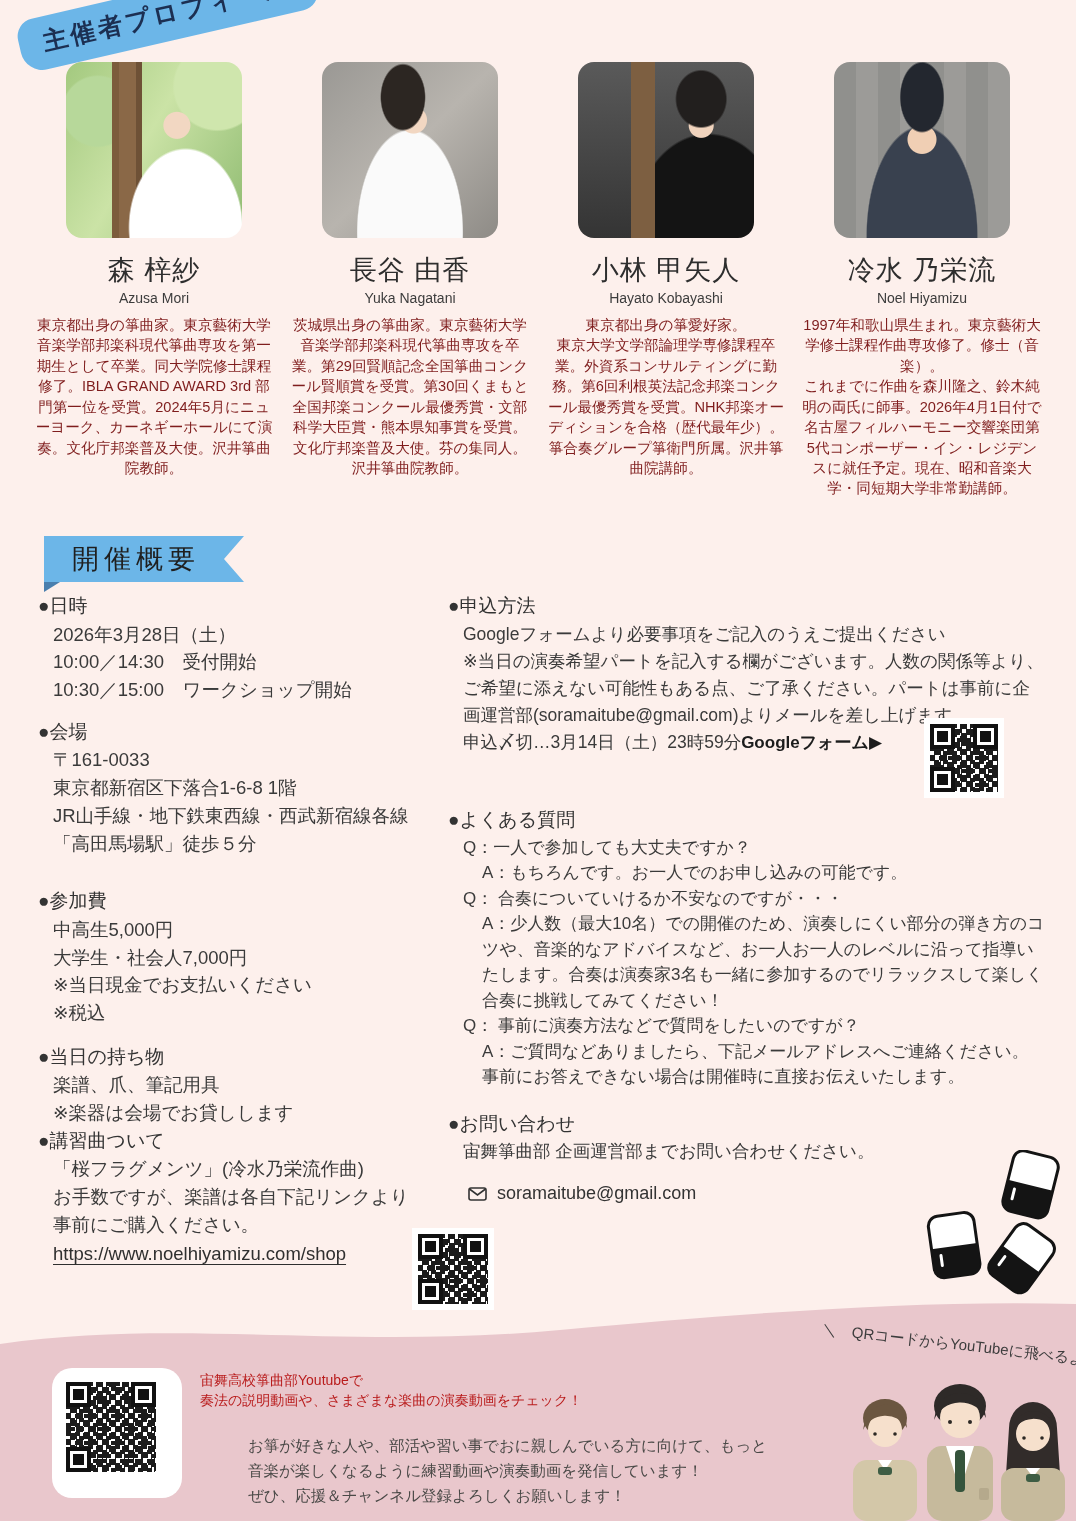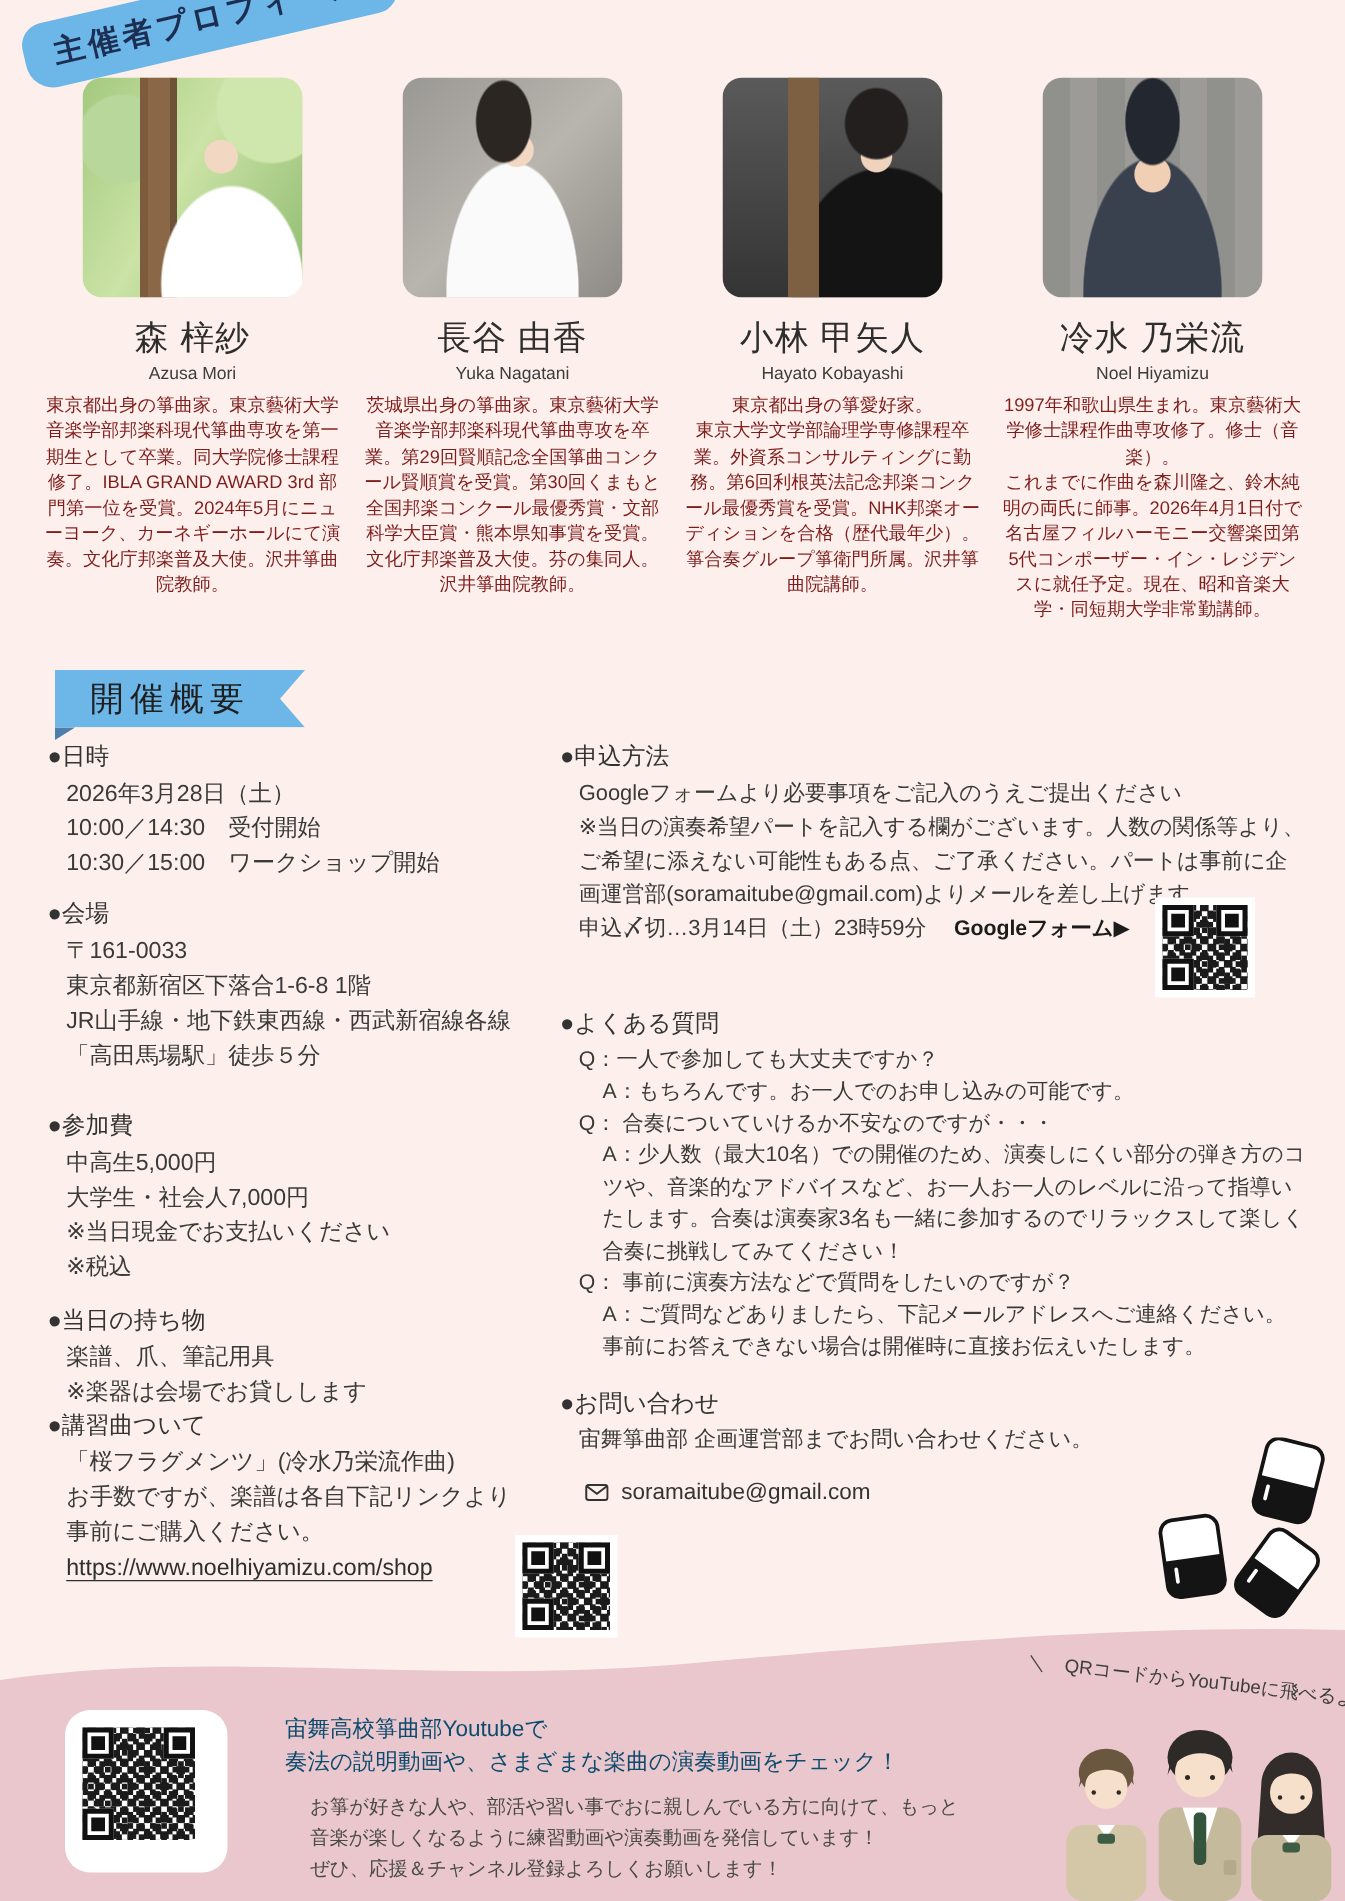--- a/index.html
+++ b/index.html
@@ -57,21 +57,21 @@
   .col-right{flex:1;padding-left:10px;padding-right:30px;}
   .sec{margin-bottom:0;}
   .sec-h{font-size:19px;line-height:1.5;color:#333;}
   .sec-line{font-size:18.5px;line-height:1.5;padding-left:15px;color:#3a3a3a;}
   .mb14{margin-bottom:14px;}.mb30{margin-bottom:30px;}.mb16{margin-bottom:16px;}
   .mb28{}.mb36{margin-bottom:50px;}.mb20{margin-bottom:20px;}
   .shop-link{font-size:18.5px;line-height:1.6;padding-left:15px;color:#2f2f2f;
              text-decoration:underline;text-underline-offset:4px;display:inline-block;}
   .r-line{font-size:17.5px;line-height:1.55;padding-left:15px;color:#3a3a3a;max-width:600px;}
   .r-note{max-width:588px;}
-  .deadline-row{display:flex;align-items:center;gap:22px;padding-left:15px;}
+  .deadline-row{display:flex;align-items:center;gap:0;padding-left:15px;}
   .deadline{font-size:17.5px;line-height:1.55;color:#3a3a3a;}
   .form-label{font-size:17px;font-weight:bold;color:#1c1c1c;}
   .faq-q{font-size:17px;line-height:1.5;padding-left:15px;color:#3a3a3a;}
   .faq-a{font-size:17px;line-height:1.5;padding-left:34px;color:#3a3a3a;max-width:592px;}
   .mail-row{display:flex;align-items:center;gap:10px;padding-left:20px;margin-top:18px;}
   .mail-row span{font-size:18px;color:#333;}
 
   
   .qr{position:absolute;background:#ffffff;padding:6px;}
   .qr-inner{position:relative;width:100%;height:100%;
@@ -85,21 +85,21 @@
   .qr-shop{left:412px;top:1228px;width:70px;height:70px;}
   .qr-box{position:absolute;left:52px;top:76px;width:130px;height:130px;background:#fff;border-radius:20px;}
   .qr-yt{left:14px;top:14px;width:90px;height:90px;position:absolute;padding:0;}
 
   
   .tsume{position:absolute;left:925px;top:1150px;}
 
   
   .band{position:absolute;left:0;top:1292px;width:1076px;height:229px;}
   .band svg.curve{position:absolute;left:0;top:0;}
-  .band-title{position:absolute;left:228px;top:78px;font-size:18px;line-height:1.45;color:#0c4a6e;}
+  .band-title{position:absolute;left:200px;top:78px;font-size:14px;line-height:1.45;color:#b91c1c;}
   .band-body{position:absolute;left:248px;top:142px;font-size:15.5px;line-height:1.6;color:#4a4947;}
   .callout{position:absolute;left:822px;top:1320px;font-size:15px;color:#3d3d3d;
            transform:rotate(6.5deg);transform-origin:left center;white-space:nowrap;}
   .students{position:absolute;left:845px;top:1368px;}
 </style>
 </head>
 <body>
 
 <div class="page">
 

